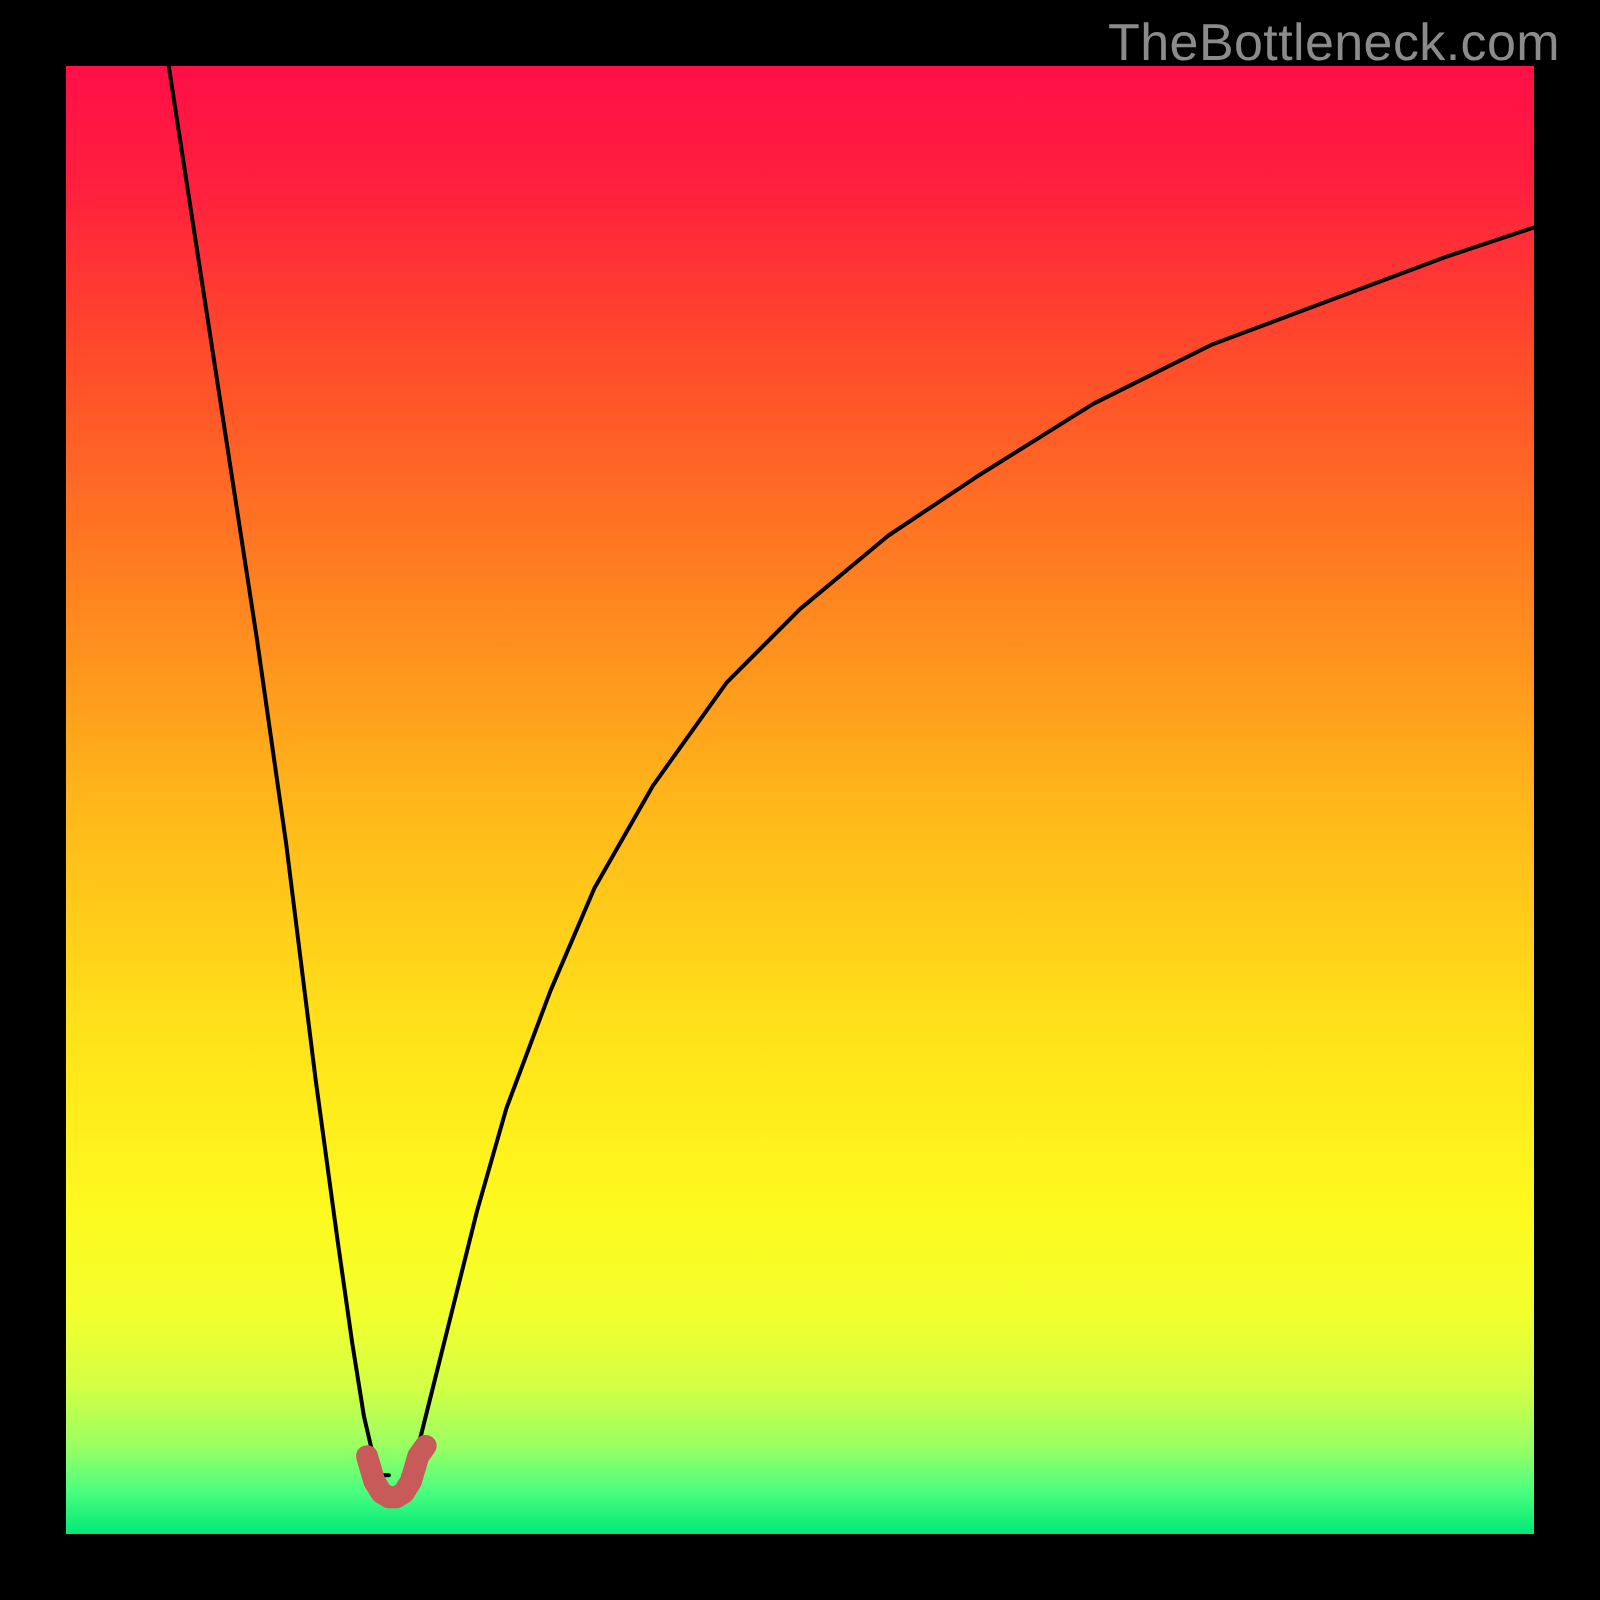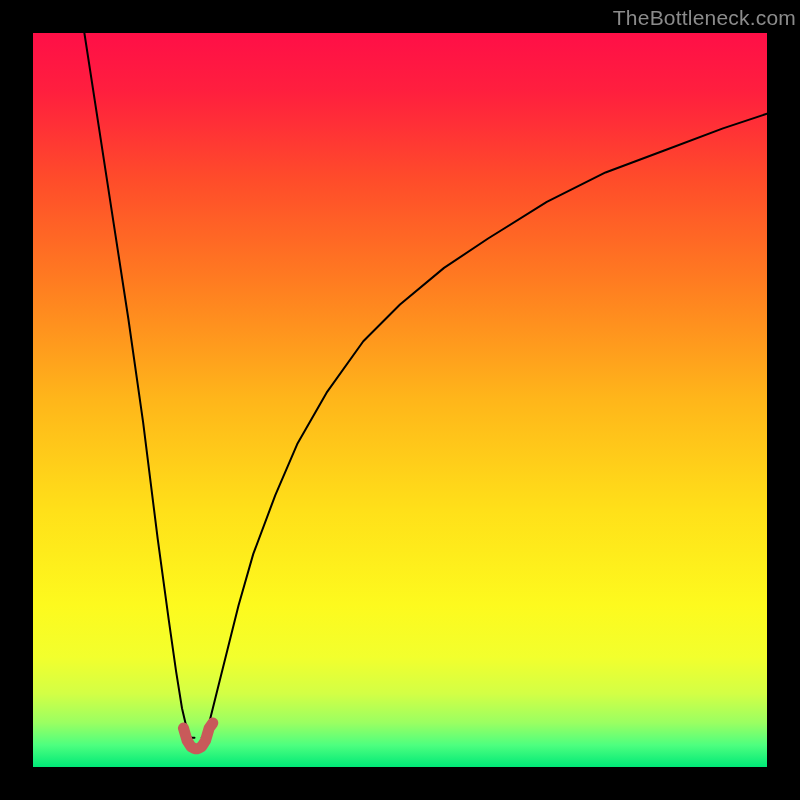--- a/index.html
+++ b/index.html
@@ -27,23 +27,23 @@
     height: 734px;
     overflow: hidden;
   }
   .gradient {
     position: absolute;
     inset: 0;
   }
   .watermark {
     position: absolute;
     top: 6px;
-    right: 4px;
+    right: 20px;
     color: #8b8b8b;
-    font-size: 21px;
+    font-size: 26px;
     font-weight: 400;
     letter-spacing: 0.2px;
   }
   svg.lines {
     position: absolute;
     inset: 0;
   }
 </style>
 </head>
 <body>

